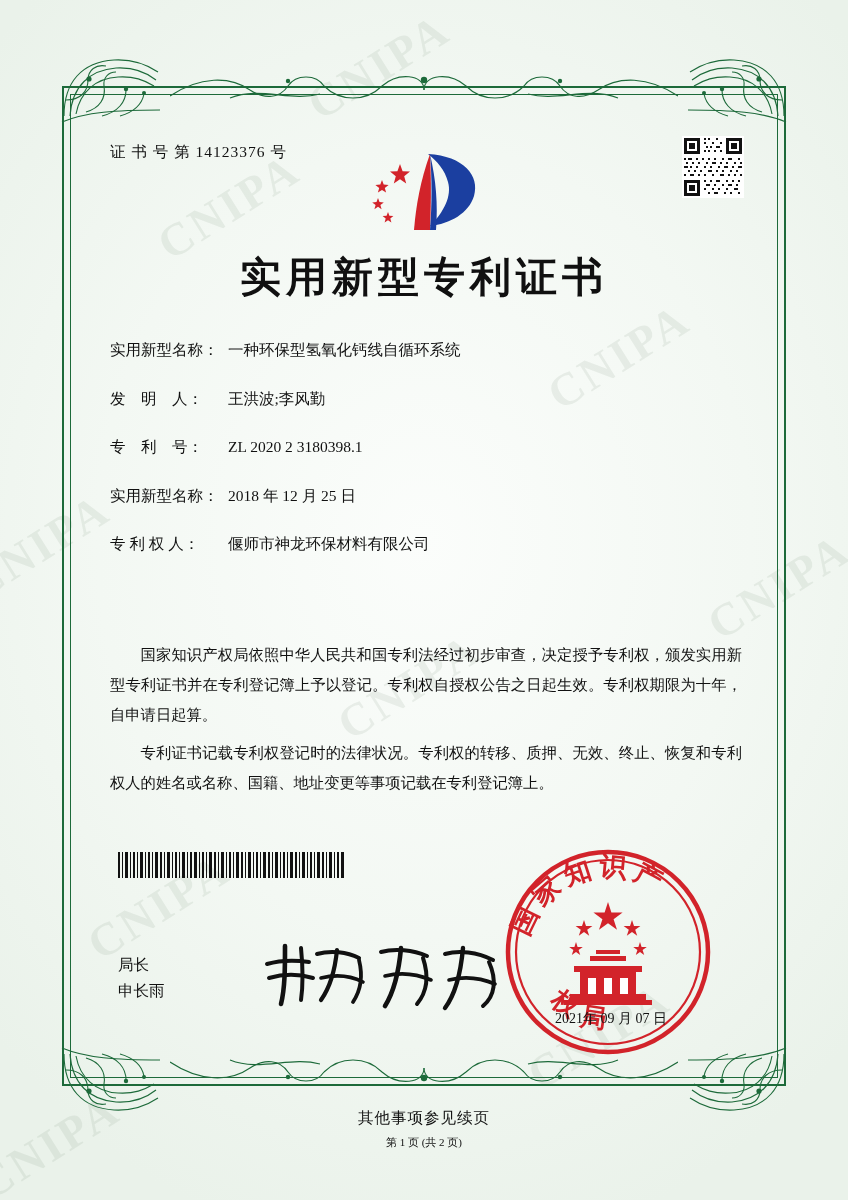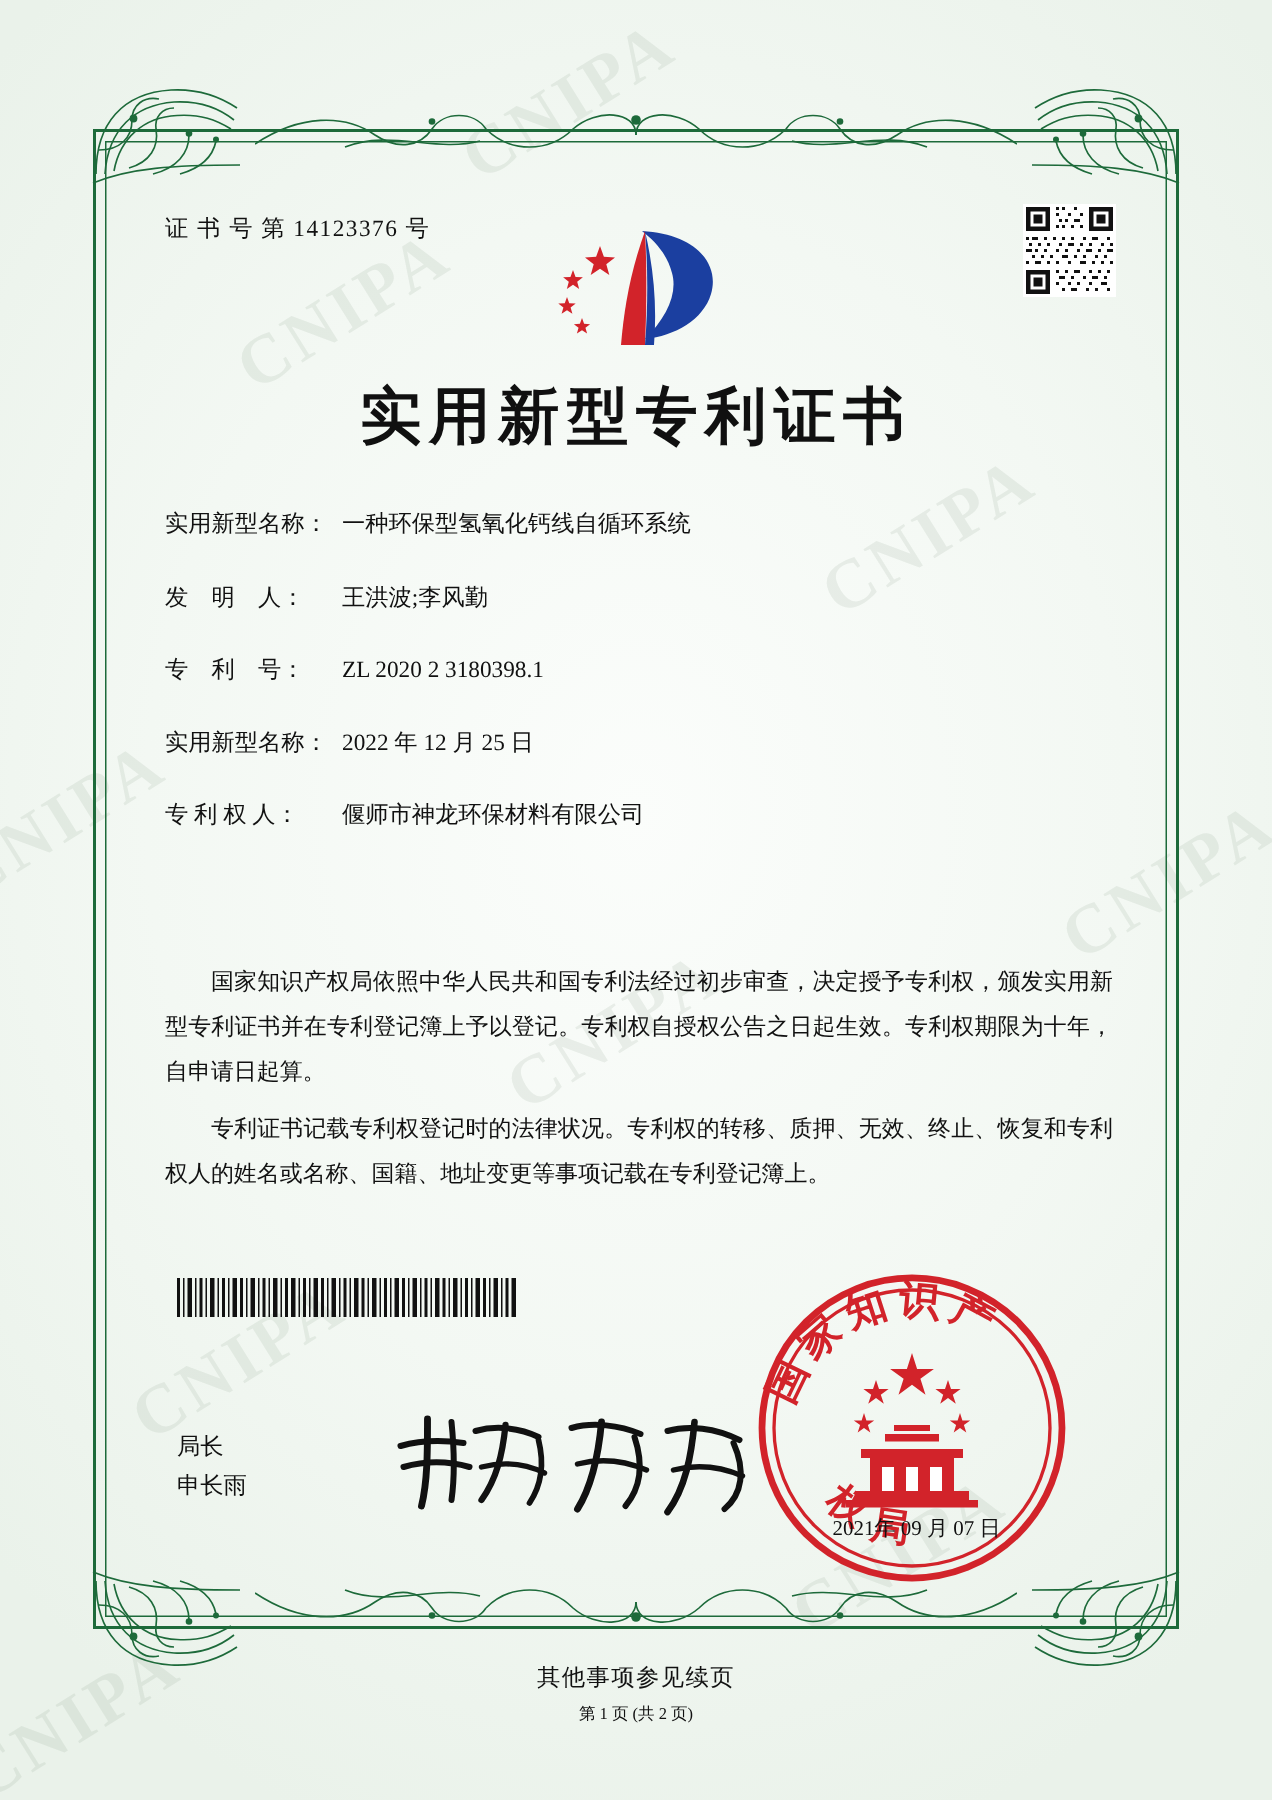--- a/index.html
+++ b/index.html
@@ -478,21 +478,21 @@
       <div class="frow">
         <div class="flabel">发　明　人：</div>
         <div class="fvalue">王洪波;李风勤</div>
       </div>
       <div class="frow">
         <div class="flabel">专　利　号：</div>
         <div class="fvalue">ZL 2020 2 3180398.1</div>
       </div>
       <div class="frow">
         <div class="flabel">实用新型名称：</div>
-        <div class="fvalue">2022 年 12 月 25 日</div>
+        <div class="fvalue">2018 年 12 月 25 日</div>
       </div>
       <div class="frow">
         <div class="flabel">专 利 权 人：</div>
         <div class="fvalue">偃师市神龙环保材料有限公司</div>
       </div>
     </div>
 
     <div class="para p1">国家知识产权局依照中华人民共和国专利法经过初步审查，决定授予专利权，颁发实用新型专利证书并在专利登记簿上予以登记。专利权自授权公告之日起生效。专利权期限为十年，自申请日起算。</div>
     <div class="para p2">专利证书记载专利权登记时的法律状况。专利权的转移、质押、无效、终止、恢复和专利权人的姓名或名称、国籍、地址变更等事项记载在专利登记簿上。</div>
 

